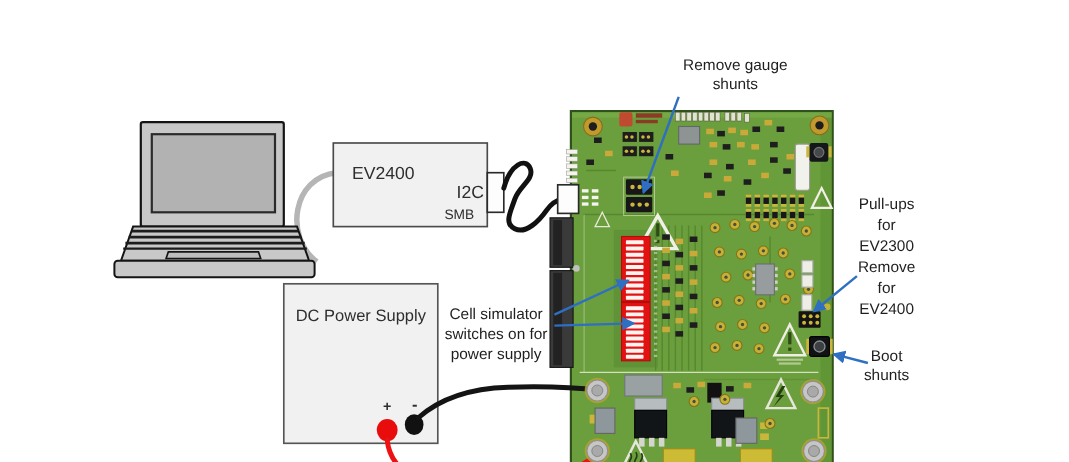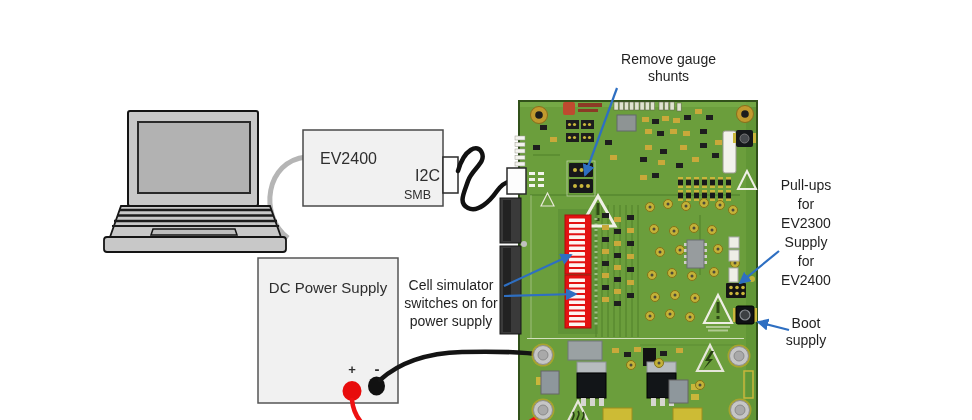--- a/index.html
+++ b/index.html
@@ -425,25 +425,25 @@
 </svg>
 
 <div class="ann" style="left:591px;top:6px;width:155px;">Remove gauge
 shunts</div>
 <div class="ann" style="left:395px;top:231px;width:112px;line-height:18px;">Cell simulator
 switches on for
 power supply</div>
 <div class="ann" style="left:763px;top:131px;width:86px;line-height:19px;">Pull-ups
 for
 EV2300
-Supply
+Remove
 for
 EV2400</div>
 <div class="ann" style="left:763px;top:270px;width:86px;">Boot
-supply</div>
+shunts</div>
 
 <div class="lbl" style="left:320px;top:105px;font-size:16px;">EV2400</div>
 <div class="lbl" style="left:408px;top:122px;width:32px;text-align:right;font-size:16px;">I2C</div>
 <div class="lbl" style="left:404px;top:143px;width:36px;text-align:left;font-size:12.5px;">SMB</div>
 <div class="lbl" style="left:260px;top:234px;width:136px;text-align:center;font-size:15px;">DC Power Supply</div>
 <div class="lbl" style="left:346px;top:317px;width:12px;text-align:center;font-size:13px;font-weight:bold;">+</div>
 <div class="lbl" style="left:371px;top:315px;width:12px;text-align:center;font-size:15px;font-weight:bold;">-</div>
 </div>
 
 </body></html>

